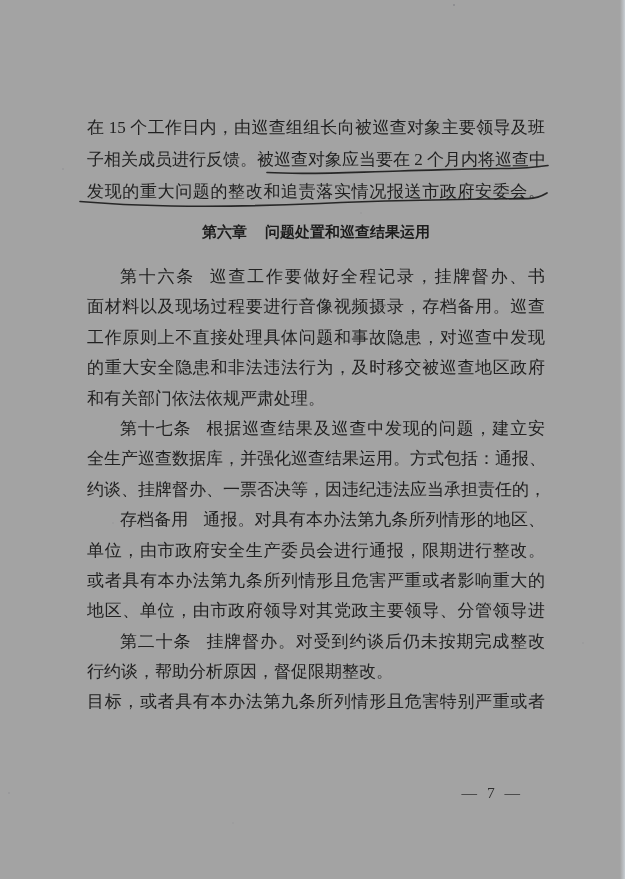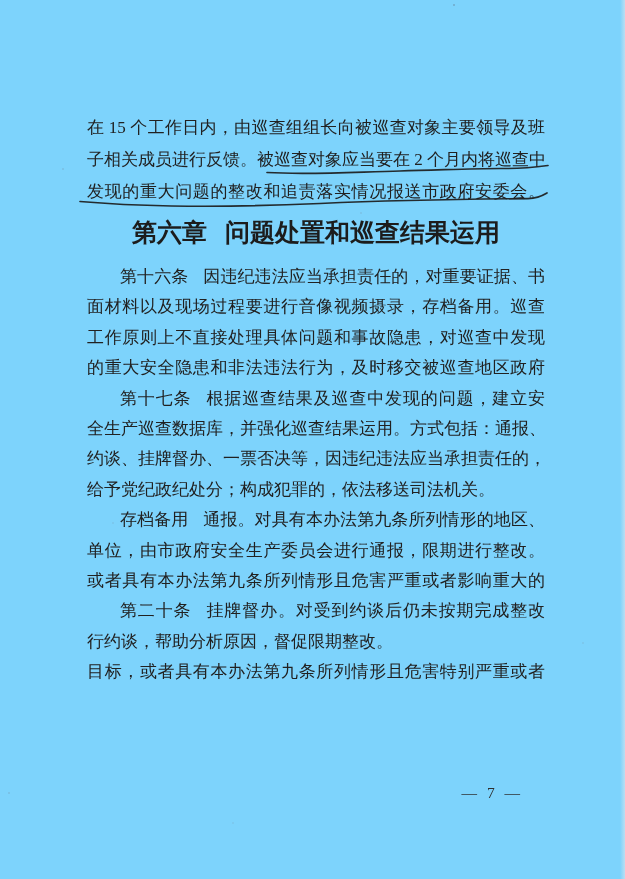--- a/index.html
+++ b/index.html
@@ -1,38 +1,38 @@
 <!DOCTYPE html>
 <html><head>
 <meta charset="utf-8">
 <style>
   html,body{margin:0;padding:0;background:#ffffff;}
   .page{
-    position:relative;width:625px;height:879px;background:#7dd3fc;overflow:hidden;
+    position:relative;width:625px;height:879px;background:#a3a3a3;overflow:hidden;
     font-family:"Liberation Serif","DejaVu Serif",serif;color:#212121;
   }
   .col{position:absolute;left:87px;width:458px;}
   .line{
     font-size:17px;text-align:justify;text-align-last:justify;
     white-space:nowrap;
   }
   .intro{top:112px;}
   .intro .line{height:32px;line-height:32px;}
   .bodycol{top:262px;}
   .bodycol .line{height:30.4px;line-height:30.4px;}
   .left{text-align-last:left;}
   .ind{text-indent:33px;}
   .term{
     font-weight:normal;
     font-family:"Liberation Sans","DejaVu Sans",sans-serif;
     margin-right:15px;
   }
   .heading{
     position:absolute;top:220px;left:87px;width:458px;height:24px;line-height:24px;
-    text-align:center;font-weight:bold;font-size:25px;
+    text-align:center;font-weight:bold;font-size:15px;
     font-family:"Liberation Sans","DejaVu Sans",sans-serif;color:#1c1c1c;
   }
   .heading .chap{margin-right:18px;}
   .pageno{
     position:absolute;top:784px;left:87px;width:436px;text-align:right;
     font-size:15.5px;letter-spacing:3px;color:#2e2e2e;
   }
   .ink{position:absolute;left:0;top:0;pointer-events:none;}
   .edge{
     position:absolute;top:0;right:0;width:5px;height:100%;
@@ -65,34 +65,35 @@
     <div class="line">在 15 个工作日内，由巡查组组长向被巡查对象主要领导及班</div>
     <div class="line">子相关成员进行反馈。被巡查对象应当要在 2 个月内将巡查中</div>
     <div class="line">发现的重大问题的整改和追责落实情况报送市政府安委会。</div>
   </div>
 
   <div class="heading">
     <span class="chap">第六章</span><span>问题处置和巡查结果运用</span>
   </div>
 
   <div class="col bodycol">
-    <div class="line ind"><b class="term">第十六条</b><span>因违纪违法应当承担责任的，对重要证据、书</span></div>
+    <div class="line ind"><b class="term">第十六条</b><span>巡查工作要做好全程记录，挂牌督办、书</span></div>
     <div class="line">面材料以及现场过程要进行音像视频摄录，存档备用。巡查</div>
     <div class="line">工作原则上不直接处理具体问题和事故隐患，对巡查中发现</div>
     <div class="line">的重大安全隐患和非法违法行为，及时移交被巡查地区政府</div>
+    <div class="line left">和有关部门依法依规严肃处理。</div>
 
     <div class="line ind"><b class="term">第十七条</b><span>根据巡查结果及巡查中发现的问题，建立安</span></div>
     <div class="line">全生产巡查数据库，并强化巡查结果运用。方式包括：通报、</div>
     <div class="line">约谈、挂牌督办、一票否决等，因违纪违法应当承担责任的，</div>
-    <div class="line left">给予党纪政纪处分；构成犯罪的，依法移送司法机关。</div>
 
     <div class="line ind"><b class="term">存档备用</b><span>通报。对具有本办法第九条所列情形的地区、</span></div>
     <div class="line">单位，由市政府安全生产委员会进行通报，限期进行整改。</div>
 
     <div class="line">或者具有本办法第九条所列情形且危害严重或者影响重大的</div>
+    <div class="line">地区、单位，由市政府领导对其党政主要领导、分管领导进</div>
     <div class="line ind"><b class="term">第二十条</b><span>挂牌督办。对受到约谈后仍未按期完成整改</span></div>
 
     <div class="line left">行约谈，帮助分析原因，督促限期整改。</div>
     <div class="line">目标，或者具有本办法第九条所列情形且危害特别严重或者</div>
   </div>
 
   <div class="pageno">— 7 —</div>
 
   <div class="edge"></div>
   <div class="speck"></div>

